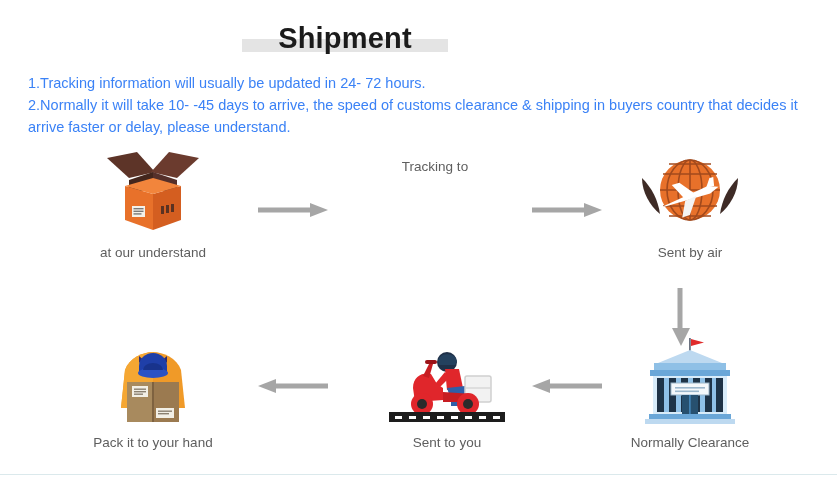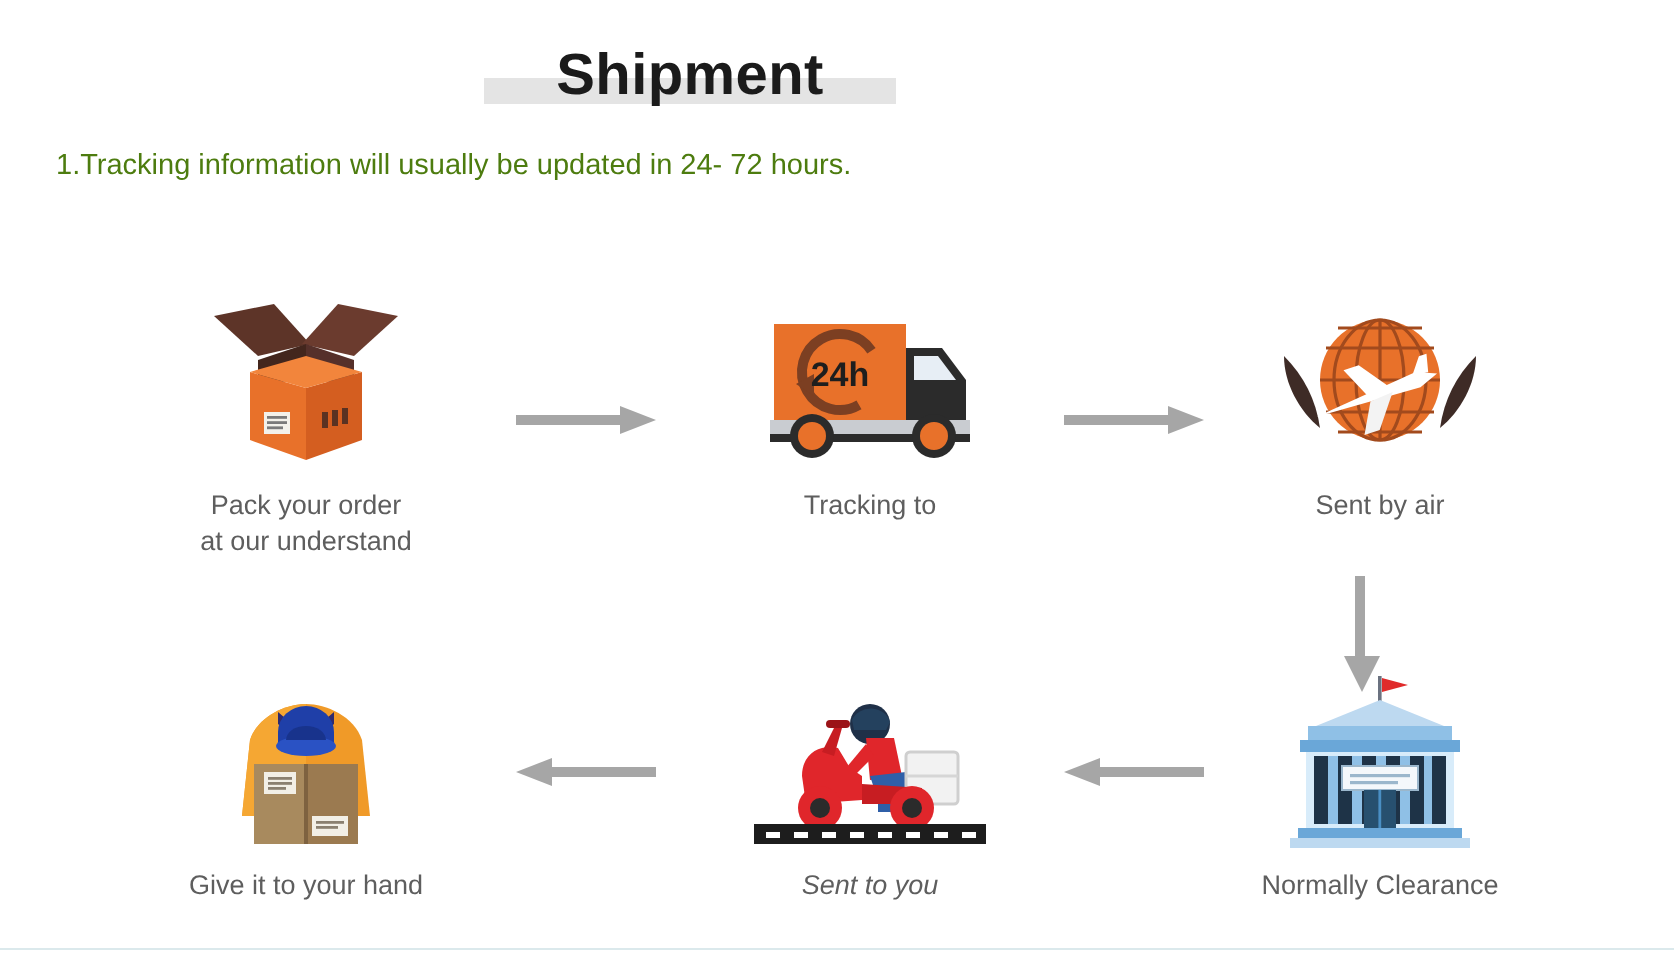--- a/index.html
+++ b/index.html
@@ -35,21 +35,21 @@
     position:relative;z-index:1;
     font-size:29px;font-weight:bold;
     color:#1b1b1b;
     letter-spacing:.2px;
     font-family:"Liberation Sans", sans-serif;
   }
 
   
   .body-text{
     position:absolute;left:28px;top:72px;width:790px;
-    font-size:14.5px;line-height:22px;color:#4d7c0f;
+    font-size:14.5px;line-height:22px;color:#3b82f6;
   }
   .body-text div{white-space:nowrap;}
   .body-text div.wrap2{white-space:normal;}
 
   
   .steps{
     position:absolute;left:0;top:148px;width:837px;height:330px;
   }
   .cell{position:absolute;}
   .icon-box{
@@ -83,20 +83,21 @@
 <div class="page">
 
   <div class="title-wrap">
     <div class="title-bar">
       <span class="title-text">Shipment</span>
     </div>
   </div>
 
   <div class="body-text">
     <div>1.Tracking information will usually be updated in 24- 72 hours.</div>
+    <div class="wrap2">2.Normally it will take 10- -45 days to arrive, the speed of customs clearance &amp; shipping in buyers country that decides it arrive faster or delay, please understand.</div>
   </div>
 
   <div class="steps">
 
     <div class="cell" style="left:58px;top:0px;width:190px;">
       <div class="icon-box">
         <svg width="108" height="86" viewBox="0 0 108 86">
 
           <polygon points="30,30 8,10 38,4 56,24" fill="#5d3428"></polygon>
           <polygon points="78,30 100,10 70,4 52,24" fill="#6b3b2e"></polygon>
@@ -113,56 +114,32 @@
           <rect x="34.5" y="62.6" width="10" height="1.4" fill="#7a7a7a"></rect>
           <rect x="34.5" y="65.2" width="8" height="1.4" fill="#7a7a7a"></rect>
           <g fill="#5a3222">
             <rect x="62" y="58" width="3" height="8"></rect>
             <rect x="67" y="57" width="3" height="8"></rect>
             <rect x="72" y="56" width="3" height="8"></rect>
           </g>
         </svg>
       </div>
       <div class="caption">
-        <span>Pack your order</span>
         <span>at our understand</span>
       </div>
     </div>
 
     <div class="arrow" style="left:258px;top:52px;">
       <svg width="70" height="20" viewBox="0 0 70 20">
         <rect x="0" y="7.5" width="54" height="5" fill="#a6a6a6"></rect>
         <polygon points="52,3 70,10 52,17" fill="#a6a6a6"></polygon>
       </svg>
     </div>
 
     <div class="cell" style="left:340px;top:0px;width:190px;">
-      <div class="icon-box">
-        <svg width="112" height="86" viewBox="0 0 112 86">
-
-          <rect x="8" y="14" width="66" height="48" fill="#e8712a"></rect>
-
-          <g transform="translate(41,38)">
-            <circle r="19" fill="none" stroke="#7c3f22" stroke-width="5" stroke-dasharray="88 32" transform="rotate(60)"></circle>
-            <polygon points="-22,6 -13,1 -13,12" fill="#7c3f22"></polygon>
-          </g>
-          <text x="41" y="45" font-family="Liberation Sans, sans-serif" font-size="17" font-weight="bold" fill="#1e1e1e" text-anchor="middle">24h</text>
-
-          <path d="M74,26 L92,26 L104,42 L104,62 L74,62 Z" fill="#2b2b2b"></path>
-          <path d="M78,30 L90,30 L99,42 L78,42 Z" fill="#e7eef5"></path>
-
-          <rect x="6" y="62" width="100" height="7" fill="#c9ccd1"></rect>
-          <rect x="6" y="69" width="100" height="4" fill="#2b2b2b"></rect>
-
-          <circle cx="27" cy="70" r="11" fill="#2b2b2b"></circle>
-          <circle cx="27" cy="70" r="7" fill="#e8712a"></circle>
-          <circle cx="88" cy="70" r="11" fill="#2b2b2b"></circle>
-          <circle cx="88" cy="70" r="7" fill="#e8712a"></circle>
-        </svg>
-      </div>
       <div class="caption">
         <span>Tracking to</span>
       </div>
     </div>
 
     <div class="arrow" style="left:532px;top:52px;">
       <svg width="70" height="20" viewBox="0 0 70 20">
         <rect x="0" y="7.5" width="54" height="5" fill="#a6a6a6"></rect>
         <polygon points="52,3 70,10 52,17" fill="#a6a6a6"></polygon>
       </svg>
@@ -253,21 +230,21 @@
       </div>
     </div>
 
     <div class="arrow" style="left:532px;top:228px;">
       <svg width="70" height="20" viewBox="0 0 70 20">
         <rect x="16" y="7.5" width="54" height="5" fill="#a6a6a6"></rect>
         <polygon points="18,3 0,10 18,17" fill="#a6a6a6"></polygon>
       </svg>
     </div>
 
-    <div class="cell" style="left:340px;top:190px;width:190px;font-style:italic;">
+    <div class="cell" style="left:352px;top:190px;width:190px;">
       <div class="icon-box">
         <svg width="116" height="90" viewBox="0 0 116 90">
 
           <path d="M58,16 a10,10 0 0 1 10,10 a10,10 0 0 1 -10,10 a10,10 0 0 1 -10,-10 a10,10 0 0 1 10,-10 Z" fill="#1f3048"></path>
           <path d="M49,24 a10,9 0 0 1 19,1 l-2,4 l-16,0 Z" fill="#24415e"></path>
           <path d="M56,33 L70,33 L74,52 L58,54 Z" fill="#e0262b"></path>
           <path d="M58,52 L76,50 L78,62 L62,64 Z" fill="#2f5fa8"></path>
           <path d="M62,62 L76,60 L74,70 L62,70 Z" fill="#2f5fa8"></path>
           <path d="M56,36 L46,48 L50,52 L60,42 Z" fill="#e0262b"></path>
 
@@ -333,20 +310,20 @@
             <rect x="35" y="57.5" width="9" height="1.4"></rect>
           </g>
           <rect x="57" y="72" width="18" height="10" fill="#f2efe6"></rect>
           <g fill="#8a8070">
             <rect x="59" y="74.5" width="14" height="1.4"></rect>
             <rect x="59" y="77" width="11" height="1.4"></rect>
           </g>
         </svg>
       </div>
       <div class="caption">
-        <span>Give it to your hand</span>
+        <span>Pack it to your hand</span>
       </div>
     </div>
 
   </div>
 
   <div class="bottom-line"></div>
 </div>
 
 </body></html>

